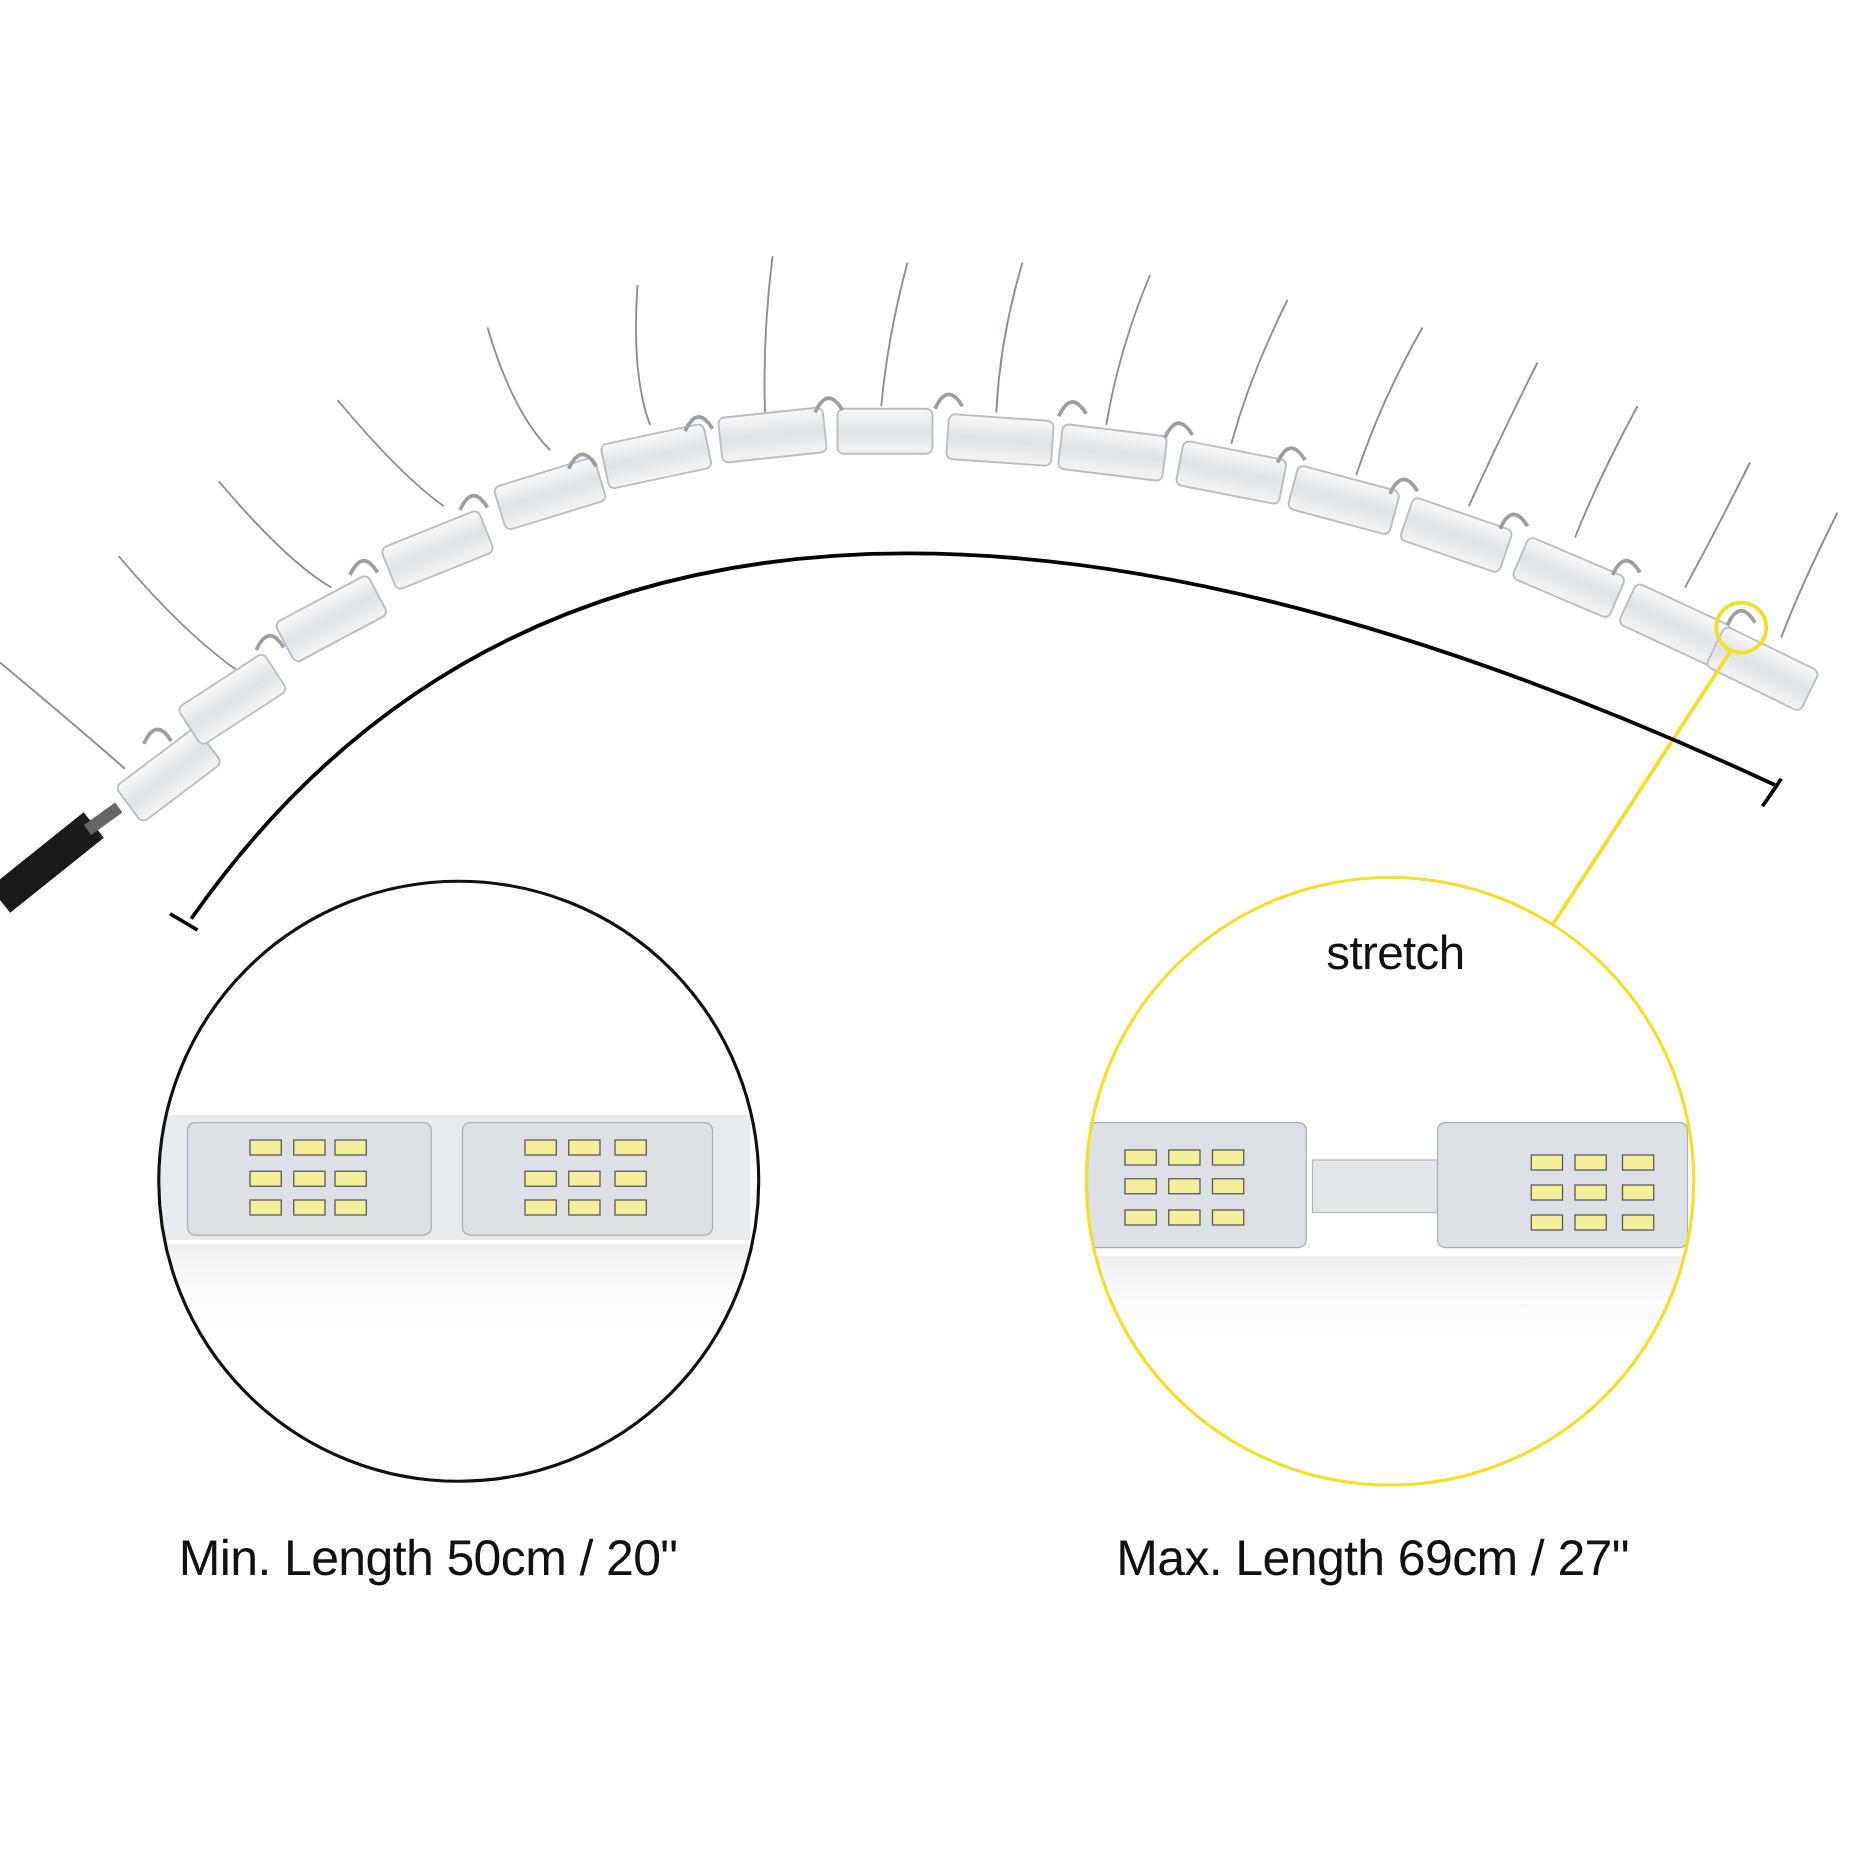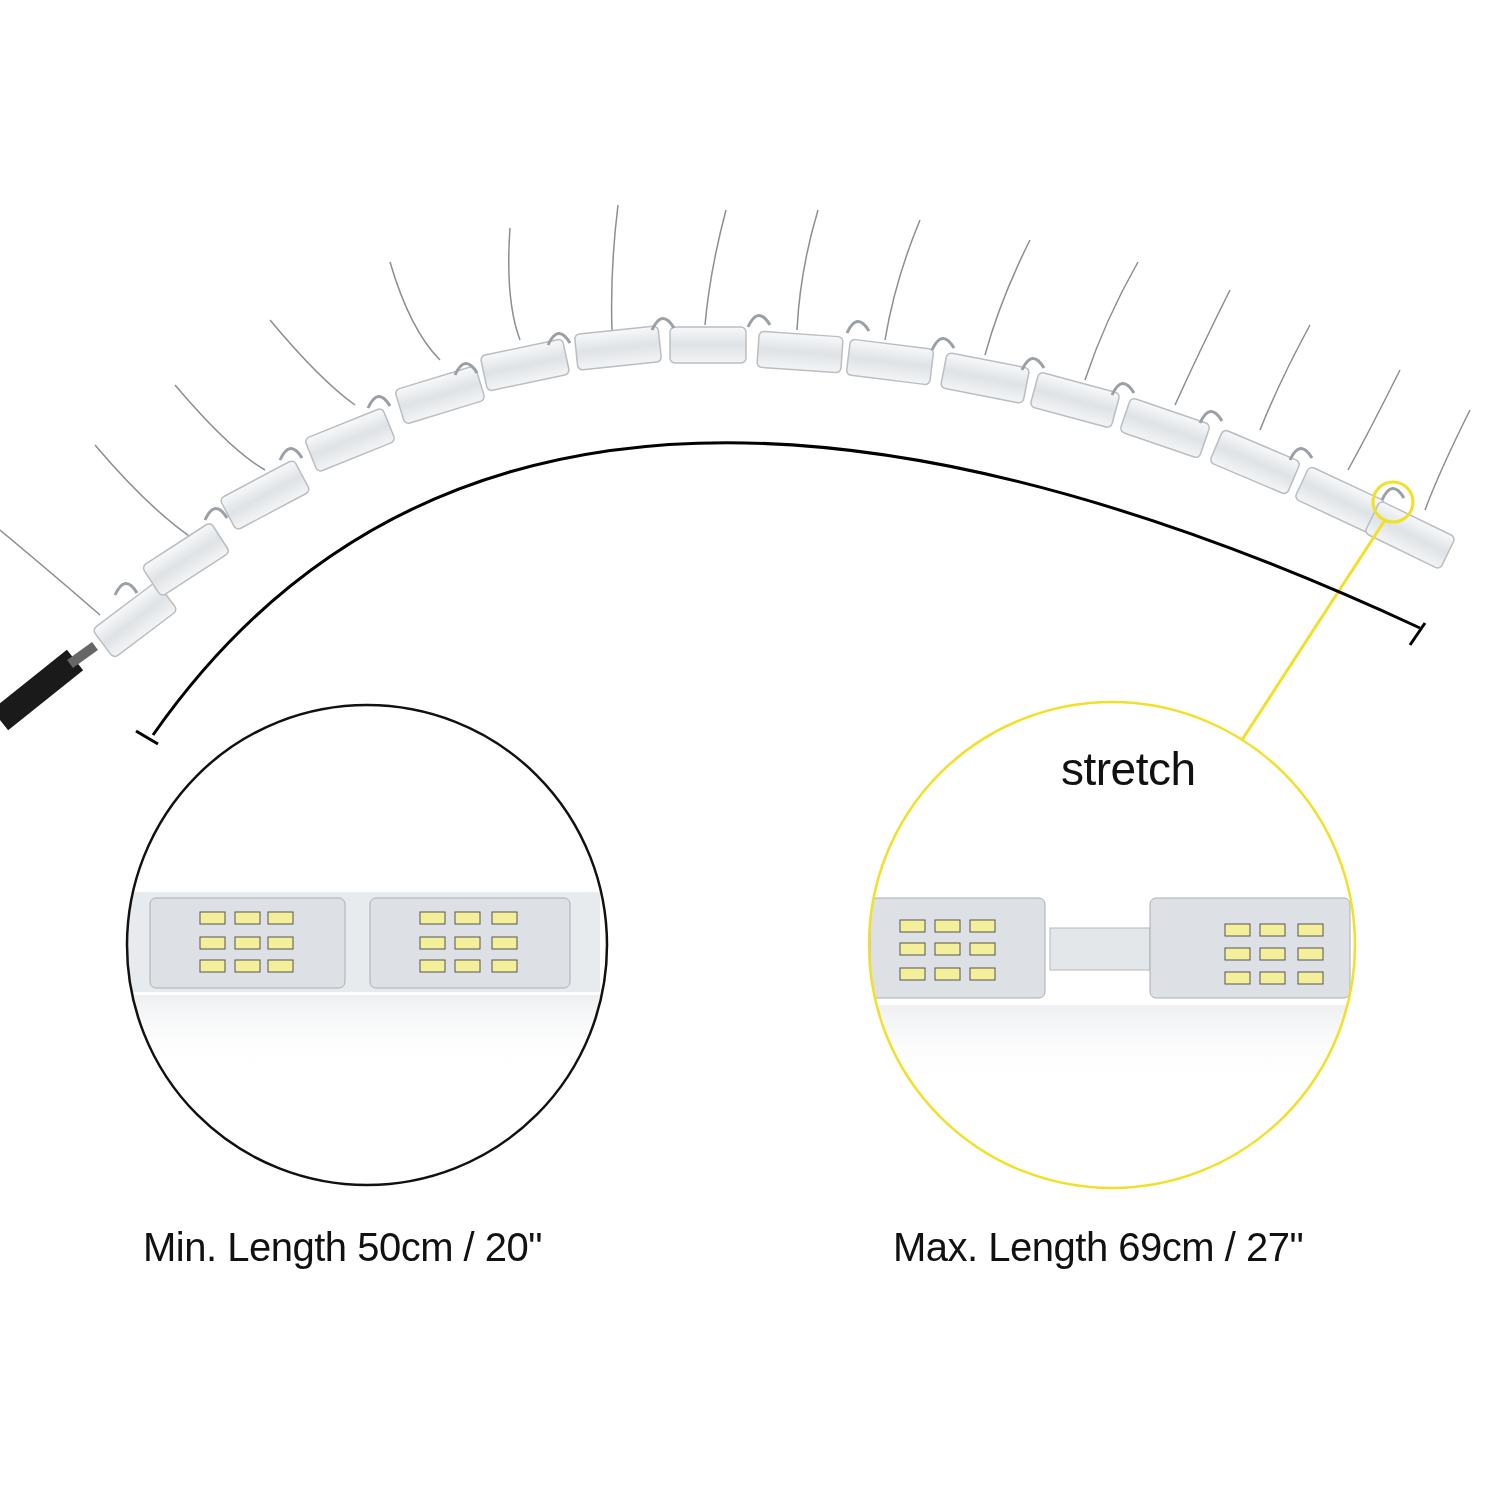--- a/index.html
+++ b/index.html
@@ -1,21 +1,21 @@
 <!DOCTYPE html>
 <html><head>
 <meta charset="utf-8">
 <style>
   html, body { margin:0; padding:0; background:#ffffff; }
   #canvas { position:relative; width:1500px; height:1500px; overflow:hidden; background:#fff; font-family:"Liberation Sans", sans-serif; }
   svg { position:absolute; left:0; top:0; }
   .label { position:absolute; color:#111; font-family:"Liberation Sans", sans-serif; white-space:nowrap; letter-spacing:-0.5px; }
   #min-label { left:143px; top:1225px; font-size:40px; }
   #max-label { left:893px; top:1225px; font-size:40px; }
-  #stretch-label { left:1061px; top:742px; font-size:46px; }
+  #stretch-label { left:1061px; top:742px; font-size:38px; }
 </style>
 </head>
 <body>
 
 <div id="canvas">
   <svg width="1500" height="1500" viewBox="0 0 1500 1500">
     <defs>
       <linearGradient id="stripGrad" x1="0" y1="0" x2="0" y2="1">
         <stop offset="0" stop-color="#f7f8f9"></stop>
         <stop offset="0.5" stop-color="#dfe3e6"></stop>

